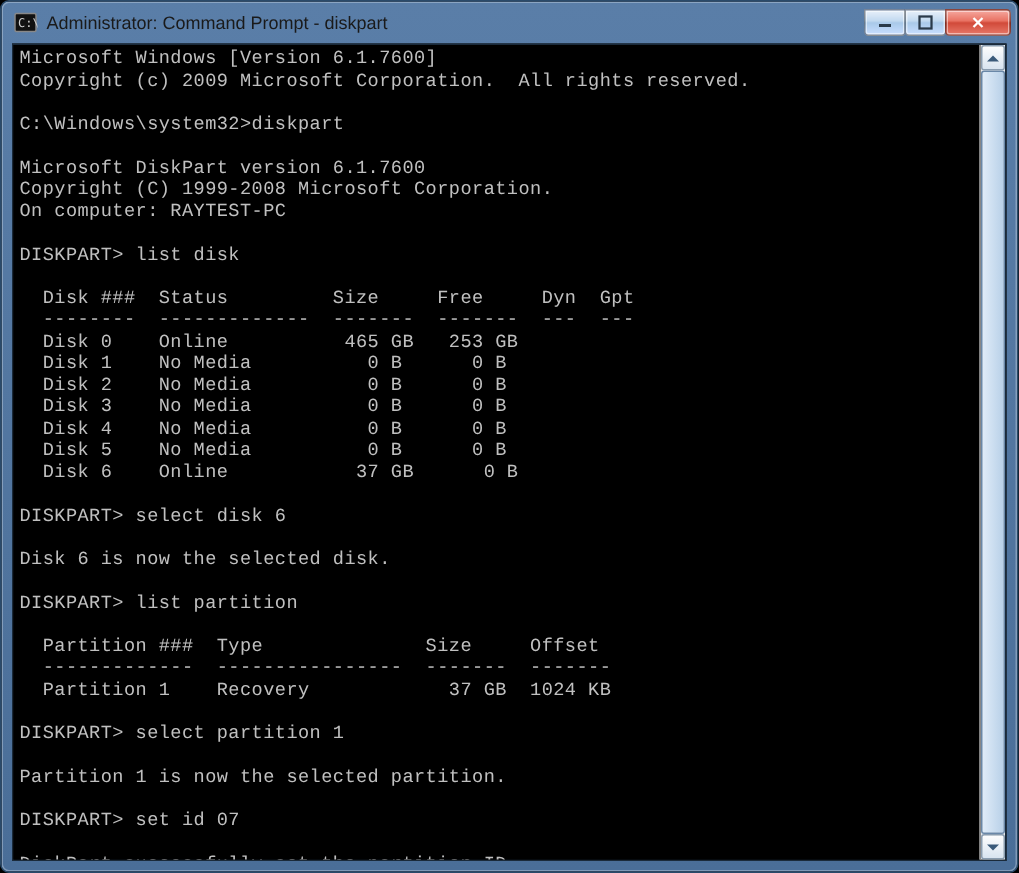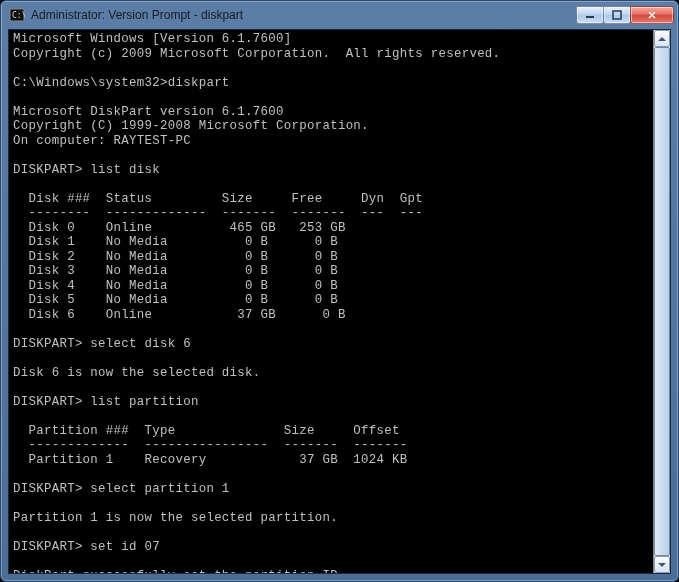--- a/index.html
+++ b/index.html
@@ -122,21 +122,21 @@
 <body>
 
 <div class="window">
   <div class="titlebar">
     <span class="icon">
       <svg width="16" height="16" viewBox="0 0 16 16">
         <rect x="1" y="2" width="14" height="12" rx="1" fill="#111" stroke="#888" stroke-width="1"></rect>
         <text x="3" y="11" font-size="8" fill="#ccc" font-family="monospace">C:\</text>
       </svg>
     </span>
-    <span class="title">Administrator: Version Prompt - diskpart</span>
+    <span class="title">Administrator: Command Prompt - diskpart</span>
     <div class="win-controls">
       <div class="win-btn">
         <svg width="10" height="10">
             <rect x="1" y="6" width="8" height="2" fill="#2a3a4a"></rect>
           </svg>
       </div>
       <div class="win-btn">
         <svg width="10" height="10">
             <rect x="1" y="1" width="8" height="8" fill="none" stroke="#2a3a4a" stroke-width="1.5"></rect>
           </svg>

